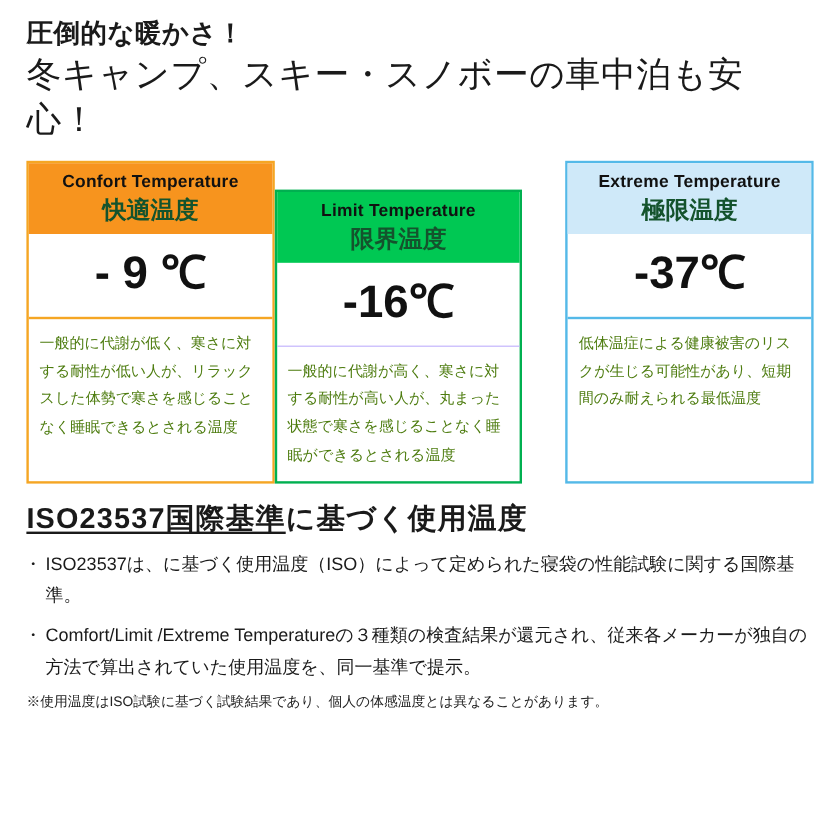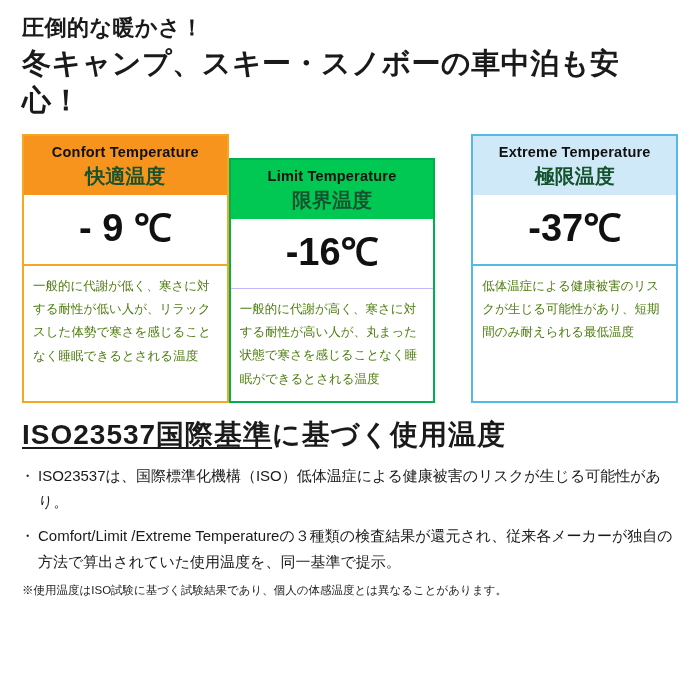--- a/index.html
+++ b/index.html
@@ -20,21 +20,21 @@
   }
   .headline-1 {
     font-size: 22px;
     font-weight: bold;
     letter-spacing: 0.5px;
     margin: 4px 0 2px 0;
     line-height: 1.3;
   }
   .headline-2 {
     font-size: 29px;
-    font-weight: bold;
+    font-weight: normal;
     letter-spacing: 0.5px;
     margin: 0 0 14px 0;
     line-height: 1.3;
   }
   .cards {
     display: flex;
     margin-bottom: 14px;
   }
   .card {
     flex: 1 1 0;
@@ -83,21 +83,21 @@
 
   .card-desc {
     font-size: 12.5px;
     line-height: 1.85;
     padding: 9px 9px 10px 9px;
     color: #4d7c0f;
     flex: 1;
   }
 
   .section-title {
-    font-size: 28px;
+    font-size: 24px;
     font-weight: bold;
     letter-spacing: 1px;
     margin: 2px 0 10px 0;
     line-height: 1.3;
   }
   .section-title .u {
     text-decoration: underline;
     text-underline-offset: 3px;
   }
   .bullets {
@@ -163,19 +163,19 @@
       <div class="card-desc">低体温症による健康被害のリスクが生じる可能性があり、短期間のみ耐えられる最低温度</div>
     </div>
 
   </div>
 
   <div class="section-title">
     <span class="u">ISO23537国際基準</span><span>に基づく使用温度</span>
   </div>
 
   <ul class="bullets">
-    <li>ISO23537は、国際標準化機構（ISO）低体温症による健康被害のリスクが生じる可能性があり。</li>
+    <li>ISO23537は、に基づく使用温度（ISO）によって定められた寝袋の性能試験に関する国際基準。</li>
     <li>Comfort/Limit /Extreme Temperatureの３種類の検査結果が還元され、従来各メーカーが独自の方法で算出されていた使用温度を、同一基準で提示。</li>
   </ul>
 
   <div class="footnote">※使用温度はISO試験に基づく試験結果であり、個人の体感温度とは異なることがあります。</div>
 
 </div>
 
 </body></html>

